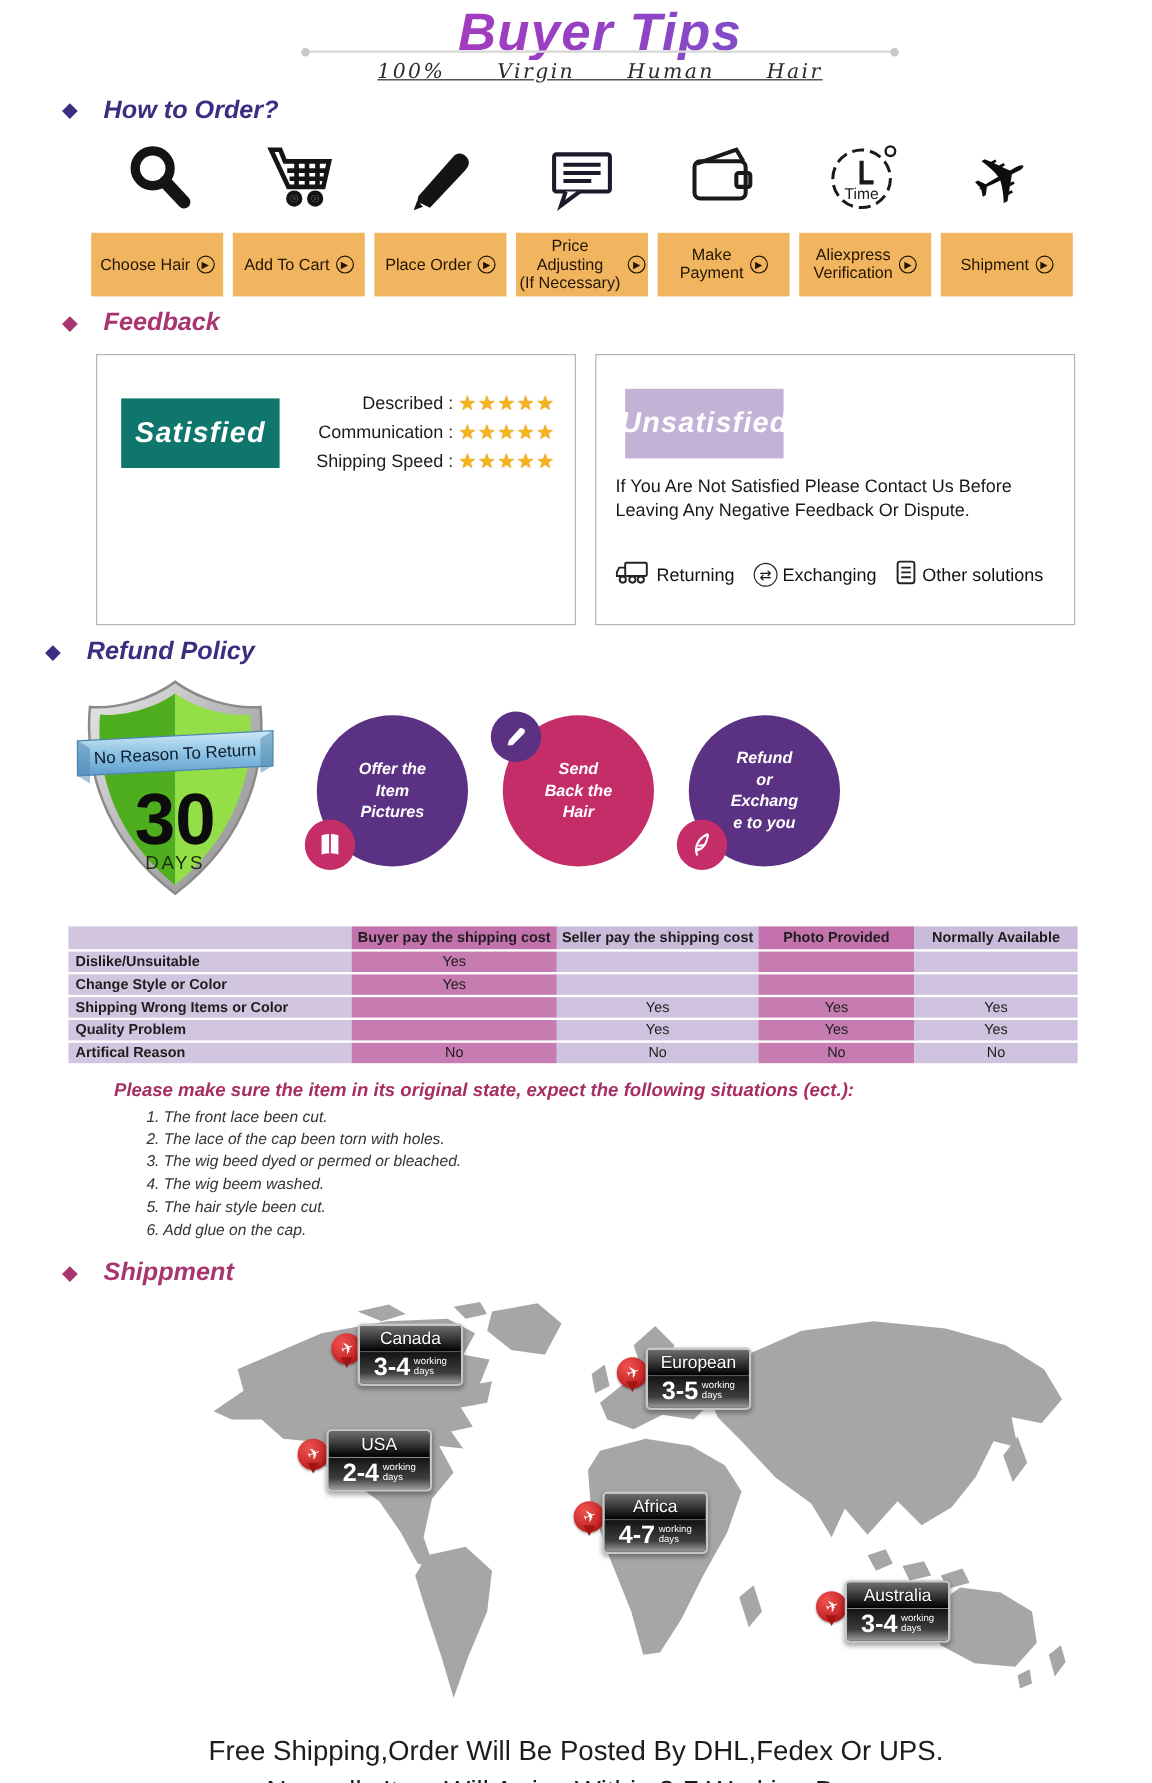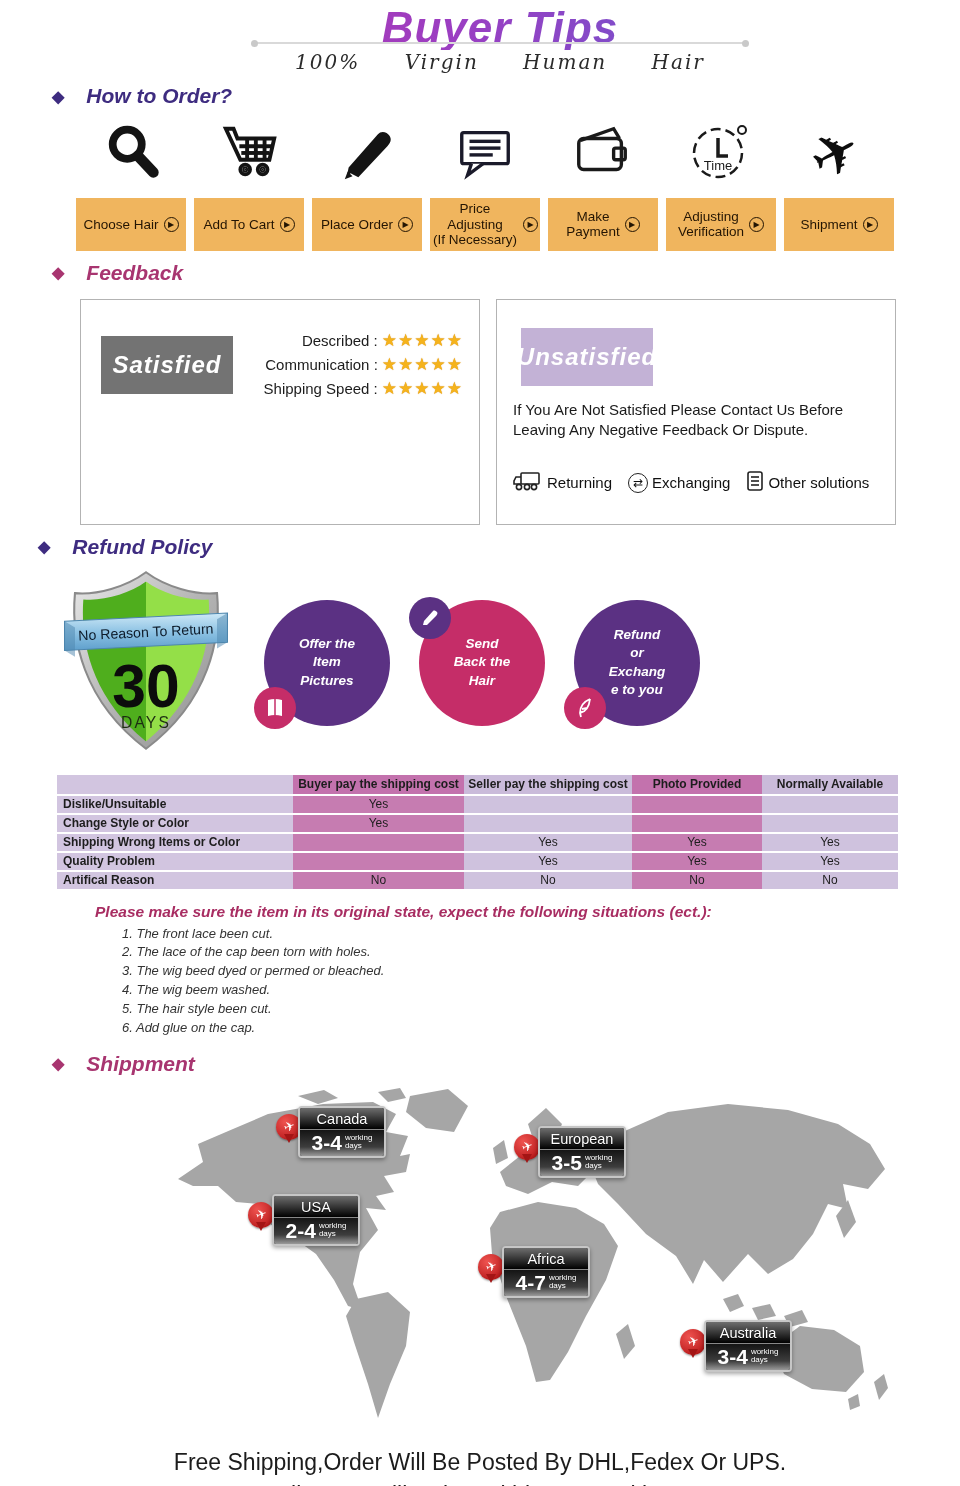--- a/index.html
+++ b/index.html
@@ -18,21 +18,21 @@
     -webkit-background-clip: text; background-clip: text; color: transparent;
   }
   .divider { position: relative; width: 490px; height: 2px; background: #d9d9d9; margin: -8px auto 0 auto; }
   .divider::before, .divider::after {
     content: ""; position: absolute; top: -2px; width: 7px; height: 7px;
     border-radius: 50%; background: #c9c9c9;
   }
   .divider::before { left: -4px; } .divider::after { right: -4px; }
   .subtitle {
     text-align: center; margin-top: 6px; font-family: "DejaVu Serif", serif;
-    font-style: italic; font-size: 20px; letter-spacing: 2px; word-spacing: 36px; color: #2b2b2b;
+    font-style: italic; font-size: 17px; letter-spacing: 2px; word-spacing: 36px; color: #2b2b2b; text-decoration: underline;
   }
 
   
   .sec-heading { display: flex; align-items: center; gap: 22px; margin: 10px 0 0 52px;
     font-size: 21px; font-weight: bold; font-style: italic; }
   .sec-heading .diamond { font-size: 16px; font-style: normal; }
   .h-purple, .h-purple .diamond { color: #3e2c80; }
   .h-magenta, .h-magenta .diamond { color: #a83570; }
   .h-refund { margin-left: 38px; }
 
@@ -54,21 +54,21 @@
   }
 
   
   .fb-row { display: flex; gap: 16px; margin: 14px 64px 0 80px; }
   .fb-box { flex: 1; border: 1px solid #b3b3b3; padding: 20px 16px 14px 16px; min-height: 226px; background: #fff; }
   .fb-top { display: flex; align-items: center; }
   .fb-label {
     width: 132px; height: 58px; display: flex; align-items: center; justify-content: center;
     color: #fff; font-size: 24px; font-weight: bold; font-style: italic; letter-spacing: 1px;
   }
-  .fb-label.sat { background: #737373; margin: 16px 12px 16px 4px; }
+  .fb-label.sat { background: #0f766e; margin: 16px 12px 16px 4px; }
   .fb-label.unsat { background: #c3b2d6; margin: 8px 0 14px 8px; }
   .rating-list { flex: 1; }
   .rating-row { display: flex; align-items: center; justify-content: flex-end; margin: 3px 0; }
   .rating-name { font-size: 15px; color: #1c1c1c; text-align: right; margin-right: 4px; }
   .stars { color: #f5b31c; font-size: 17px; letter-spacing: 1px; text-shadow: 0 0 1px #c97d00; }
   .fb-msg { font-size: 15px; line-height: 1.35; margin-top: 12px; color: #1a1a1a; }
   .fb-msg.unsat-msg { margin-top: 2px; }
   .fb-options { display: flex; align-items: center; gap: 16px; margin-top: 30px; }
   .fb-opt { display: flex; align-items: center; gap: 4px; font-size: 15px; color: #111; }
   .xchg-circle { width: 20px; height: 20px; border: 1.6px solid #222; border-radius: 50%;
@@ -221,21 +221,21 @@
     <span class="pre">Price Adjusting
 (If Necessary)</span>
     <span class="arrow-circle">▶</span>
   </button>
   <button class="step-btn">
     <span class="pre">Make
 Payment</span>
     <span class="arrow-circle">▶</span>
   </button>
   <button class="step-btn">
-    <span class="pre">Adjusting
+    <span class="pre">Aliexpress
 Verification</span>
     <span class="arrow-circle">▶</span>
   </button>
   <button class="step-btn">
     <span class="pre">Shipment</span>
     <span class="arrow-circle">▶</span>
   </button>
 </div>
 
 <div class="sec-heading h-magenta">

